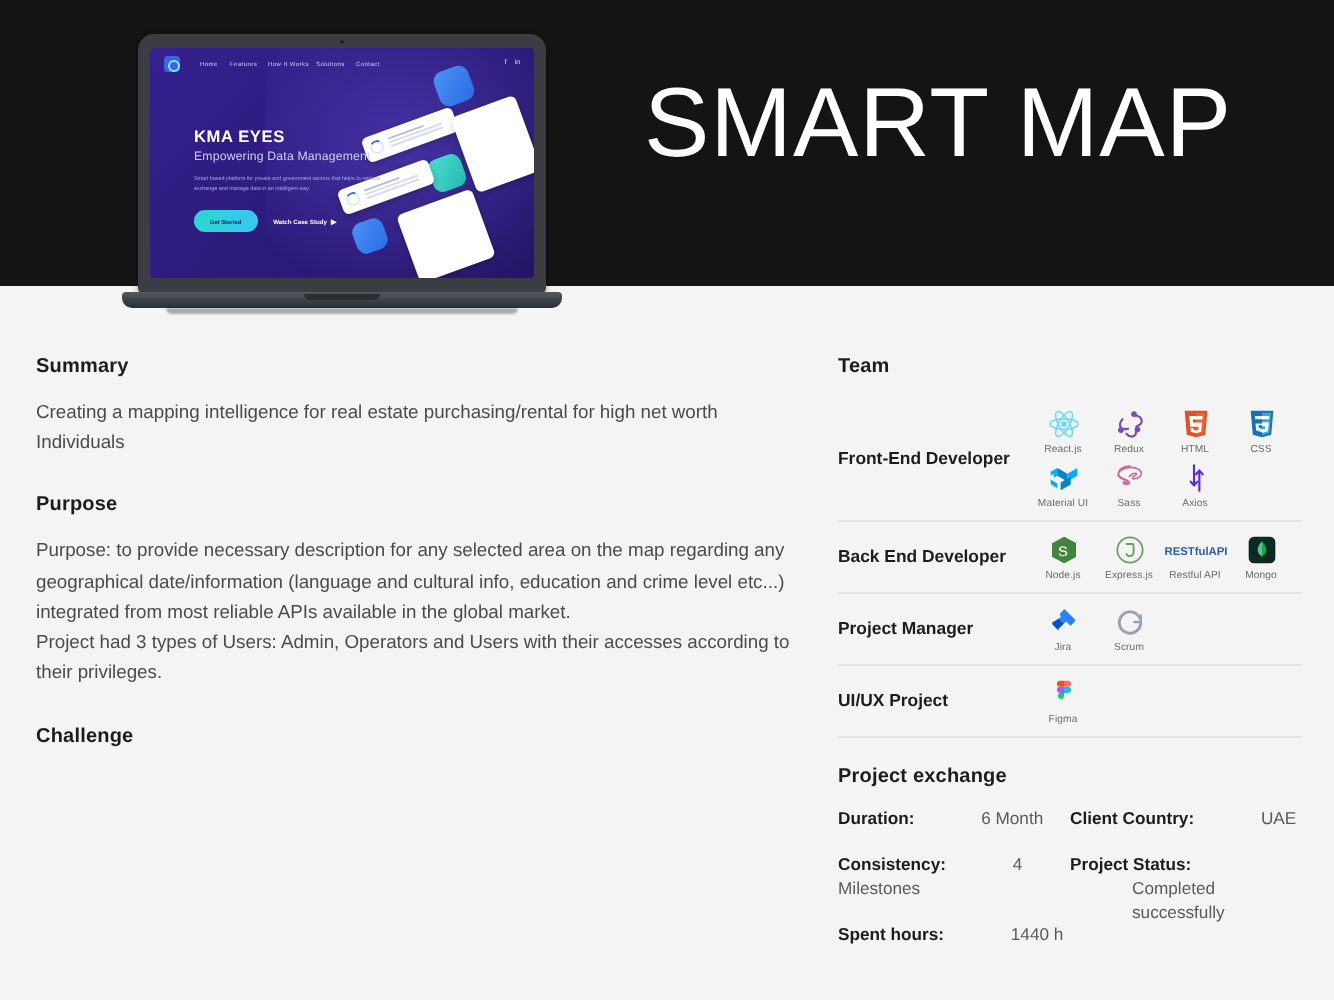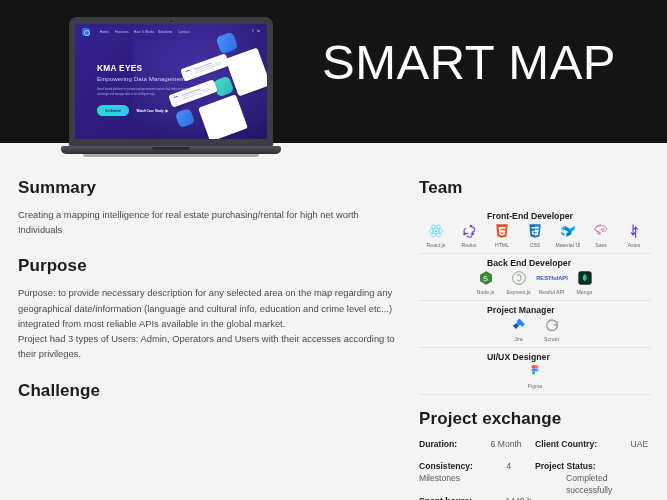--- a/index.html
+++ b/index.html
@@ -130,37 +130,36 @@
   .tile { position: absolute; border-radius: 5px; }
   .tile.blue { background: linear-gradient(135deg,#4a93f5,#2a6ce4); }
   .tile.teal { background: linear-gradient(135deg,#4ae0d0,#25b8ae); }
 
   
   .body-area { position: absolute; top: 143px; left: 0; width: 667px; height: 357px; }
   .col-left { position: absolute; left: 18px; top: 35px; width: 380px; }
   .col-right { position: absolute; left: 419px; top: 35px; width: 232px; }
 
   h2.sec {
-    font-size: 17px; font-weight: 700; color: #1c1c1c;
+    font-size: 10px; font-weight: 700; color: #1c1c1c;
     letter-spacing: 0.1px; margin-bottom: 9px;
   }
   p.sec-body {
     font-size: 9.4px; color: #4b4b4b; line-height: 1.62;
   }
   .block { margin-bottom: 19px; }
   .block:last-child { margin-bottom: 0; }
 
   
   .team-table { width: 232px; margin-top: 2px; }
   .team-row {
     display: flex; align-items: center;
     border-bottom: 1px solid #e3e3e3;
     padding: 4px 0;
     min-height: 30px;
-    flex-direction: column;
   }
   .team-row:first-child { border-top: none; }
   .role {
     width: 96px; flex: none;
     font-size: 8.7px; font-weight: 700; color: #1c1c1c;
     line-height: 1.25; padding-right: 4px;
   }
   .tech-wrap { flex: 1; display: flex; flex-wrap: wrap; gap: 0; }
   .tech {
     width: 33px; flex: none;
@@ -427,21 +426,21 @@
                     <svg width="16" height="16" viewBox="0 0 24 24">
                       <path d="M19 8.5A8 8 0 1 0 20 12" fill="none" stroke="#9AA3AD" stroke-width="2.2" stroke-linecap="round"></path>
                       <path d="M20 12V7.2M20 12h-4.6" stroke="#9AA3AD" stroke-width="2" stroke-linecap="round"></path>
                     </svg>
                   </div>
                   <div class="cap">Scrum</div>
                 </div>
               </div>
             </div>
             <div class="team-row">
-              <div class="role">UI/UX Designer</div>
+              <div class="role">UI/UX Project</div>
               <div class="tech-wrap">
                 <div class="tech">
                   <div class="glyph">
                     <svg width="16" height="16" viewBox="0 0 24 24">
                       <path d="M9 2h3v4.6H9A2.3 2.3 0 0 1 9 2z" fill="#F24E1E"></path>
                       <path d="M12 2h3a2.3 2.3 0 0 1 0 4.6h-3V2z" fill="#FF7262"></path>
                       <path d="M12 6.6h3a2.3 2.3 0 0 1 0 4.6h-3V6.6z" fill="#1ABCFE"></path>
                       <path d="M9 6.6h3v4.6H9a2.3 2.3 0 0 1 0-4.6z" fill="#A259FF"></path>
                       <path d="M9 11.2h3v2.3A2.3 2.3 0 1 1 9 11.2z" fill="#0ACF83"></path>
                     </svg>

